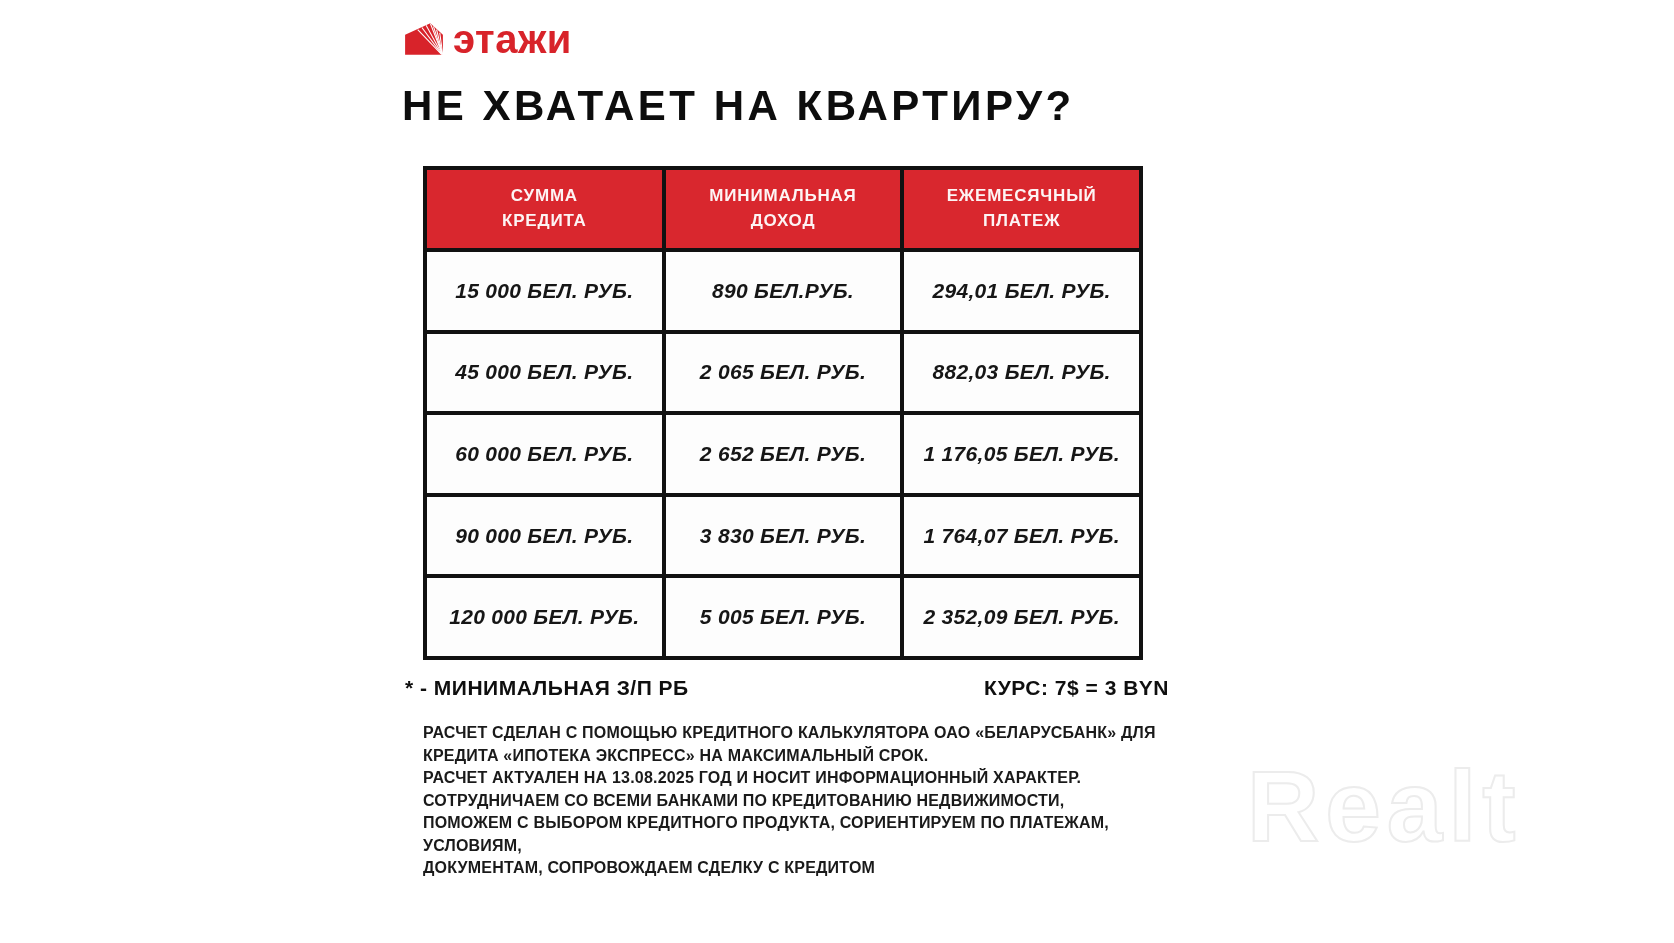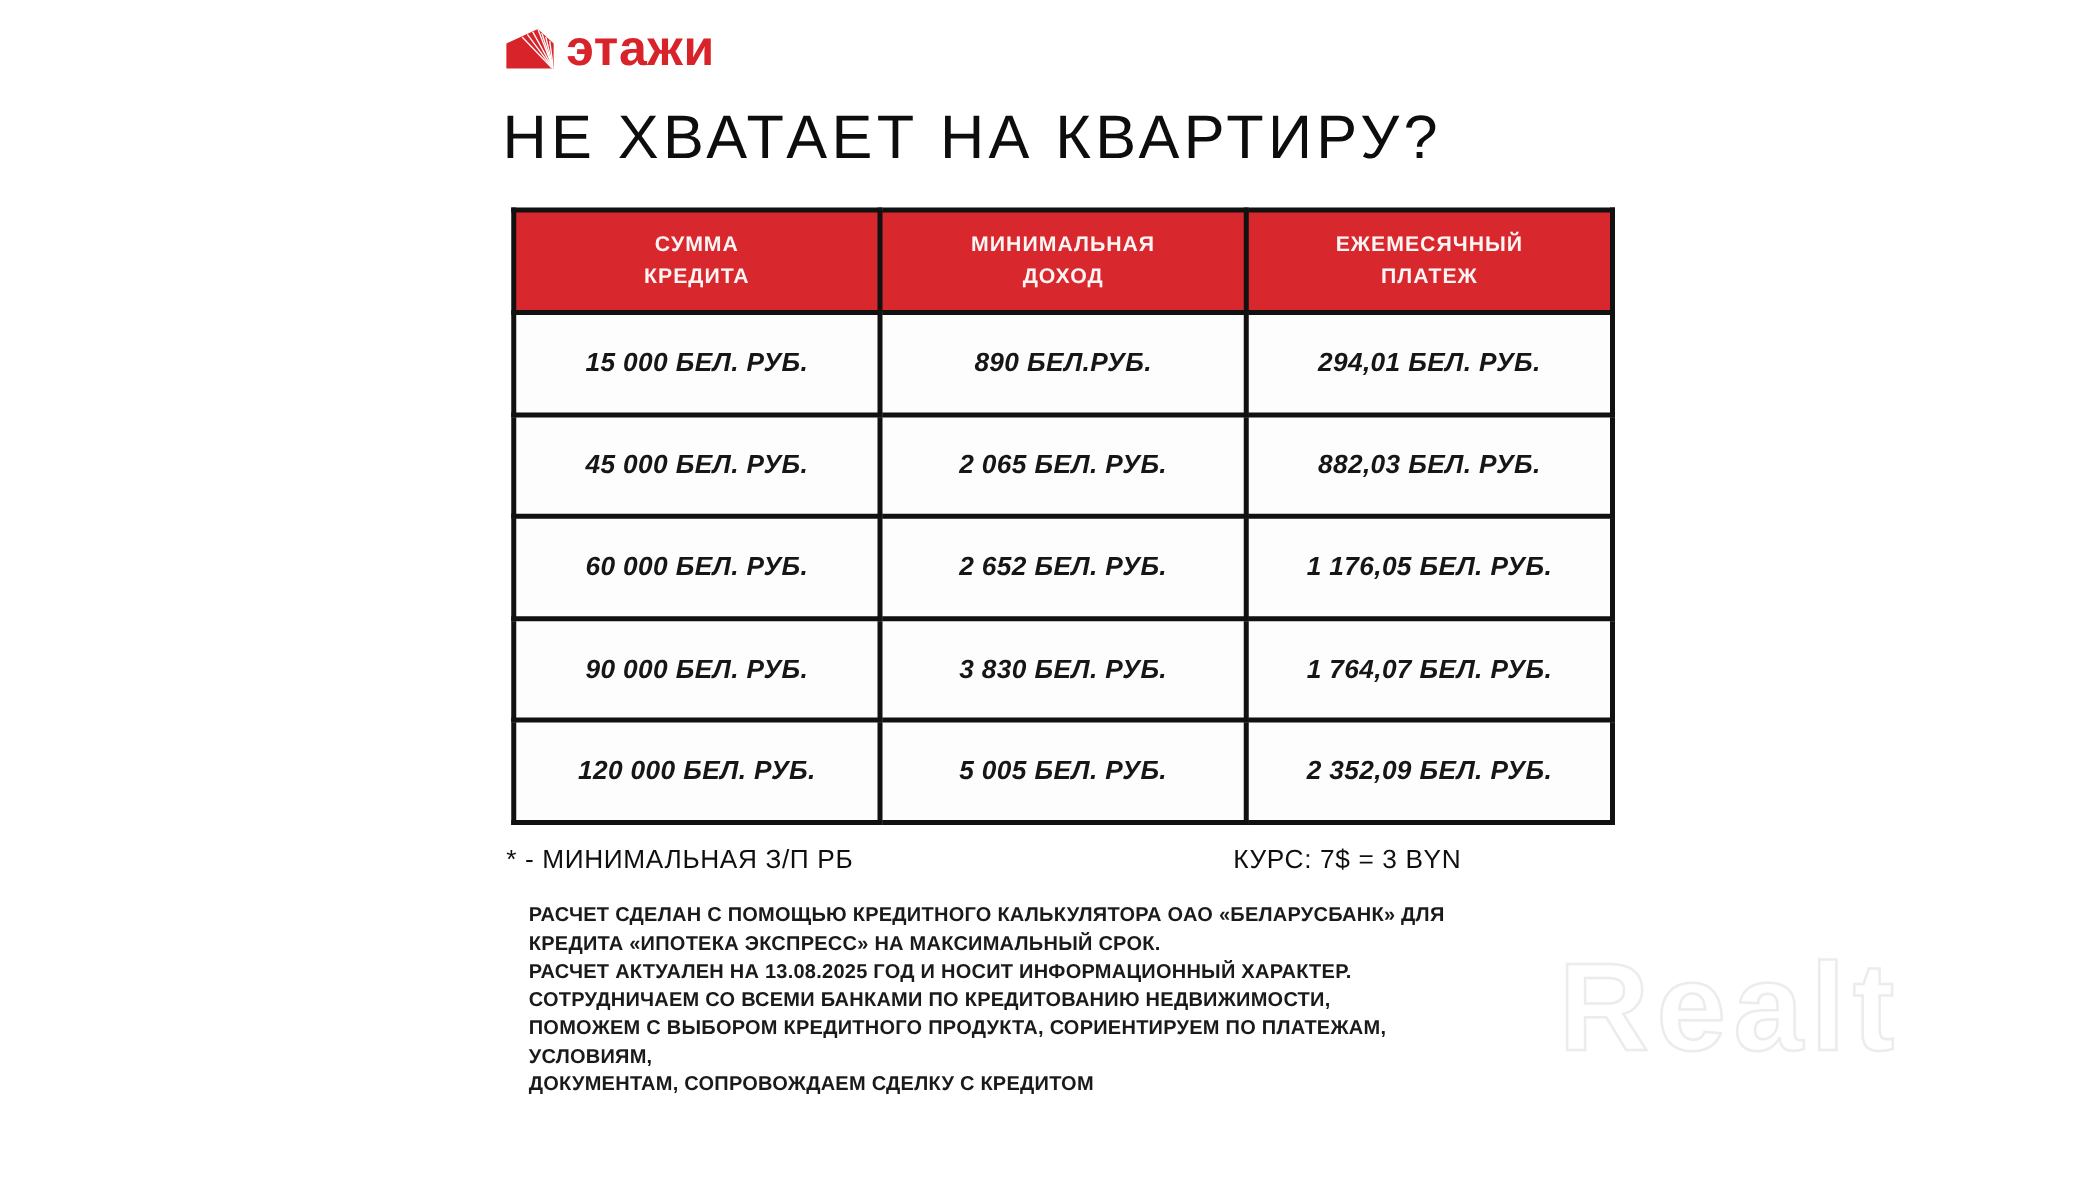--- a/index.html
+++ b/index.html
@@ -16,27 +16,27 @@
   
   .logo{position:absolute;left:403px;top:20px;display:flex;align-items:center;gap:8px;}
   .logo-icon{width:42px;height:38px;display:block;}
   .logo-text{
     color:#d8232a;font-size:40px;font-weight:800;letter-spacing:.5px;line-height:38px;
   }
 
   
   .title{
     position:absolute;left:402px;top:82px;width:800px;
-    font-size:49px;font-weight:400;letter-spacing:3.5px;color:#0d0d0d;
+    font-size:42px;font-weight:700;letter-spacing:3.5px;color:#0d0d0d;
     white-space:nowrap;
   }
 
   
   .credit-table{
-    position:absolute;left:409px;top:166px;width:883px;height:494px;
+    position:absolute;left:423px;top:166px;width:720px;height:494px;
     border-collapse:collapse;table-layout:fixed;
   }
   .credit-table th,.credit-table td{
     border:4px solid #111111;text-align:center;vertical-align:middle;padding:0;
   }
   .credit-table th{
     background:#d9272e;color:#fdf4f4;height:78px;
     font-size:17px;font-weight:700;letter-spacing:.8px;line-height:1.45;
     white-space:pre-line;
   }
@@ -44,21 +44,21 @@
     background:#fdfdfd;height:64px;
     font-size:21px;font-weight:700;letter-spacing:.3px;color:#161616;font-style:italic;
   }
 
   
   .footnotes{
     position:absolute;left:405px;top:676px;width:764px;
     display:flex;justify-content:space-between;align-items:baseline;
   }
   .footnote-left,.footnote-right{
-    font-size:21px;font-weight:400;letter-spacing:.5px;color:#0f0f0f;
+    font-size:21px;font-weight:700;letter-spacing:.5px;color:#0f0f0f;
   }
 
   
   .disclaimer{
     position:absolute;left:423px;top:722px;width:860px;
     font-size:16px;font-weight:600;line-height:22.5px;letter-spacing:.2px;
     color:#1a1a1a;white-space:pre-line;
   }
 
   

